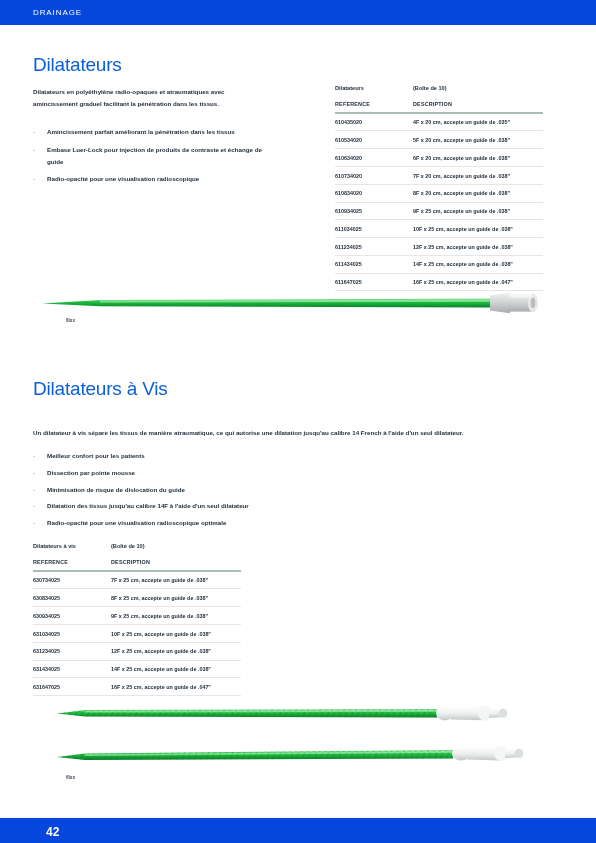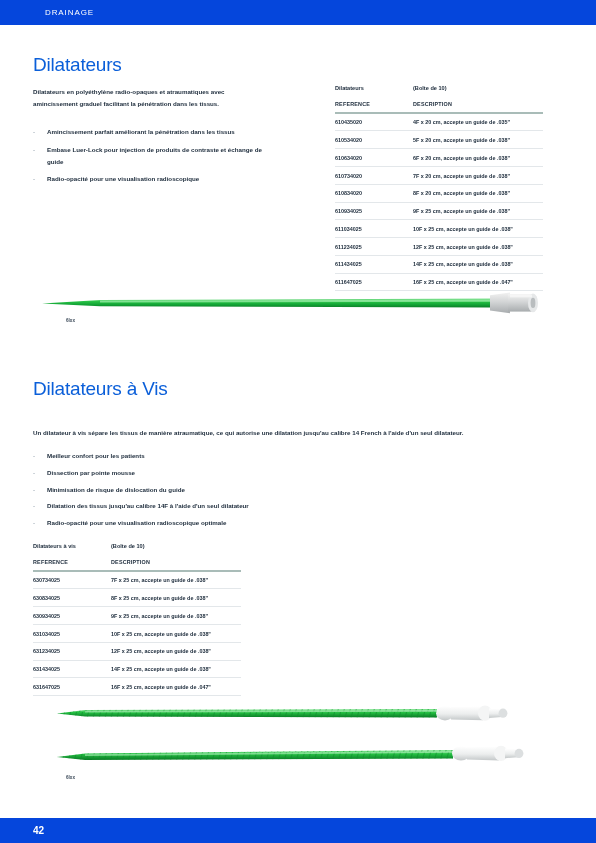--- a/index.html
+++ b/index.html
@@ -19,41 +19,41 @@
   
   .top-banner {
     position: absolute;
     left: 0; top: 0;
     width: 596px;
     height: 25px;
     background: #0546dc;
   }
   .top-banner-title {
     position: absolute;
-    left: 45px;
+    left: 33px;
     top: 8px;
     font-size: 8px;
     letter-spacing: 0.9px;
     color: #ffffff;
     font-weight: 400;
   }
 
   
   .footer-banner {
     position: absolute;
     left: 0; top: 818px;
     width: 596px;
     height: 25px;
     background: #0546dc;
   }
   .footer-page-number {
     position: absolute;
-    left: 33px;
+    left: 46px;
     top: 825px;
-    font-size: 10px;
+    font-size: 12px;
     color: #ffffff;
     font-weight: 700;
   }
 
   
   .section-heading {
     position: absolute;
     color: #0b5fd9;
     font-size: 19px;
     font-weight: 400;

